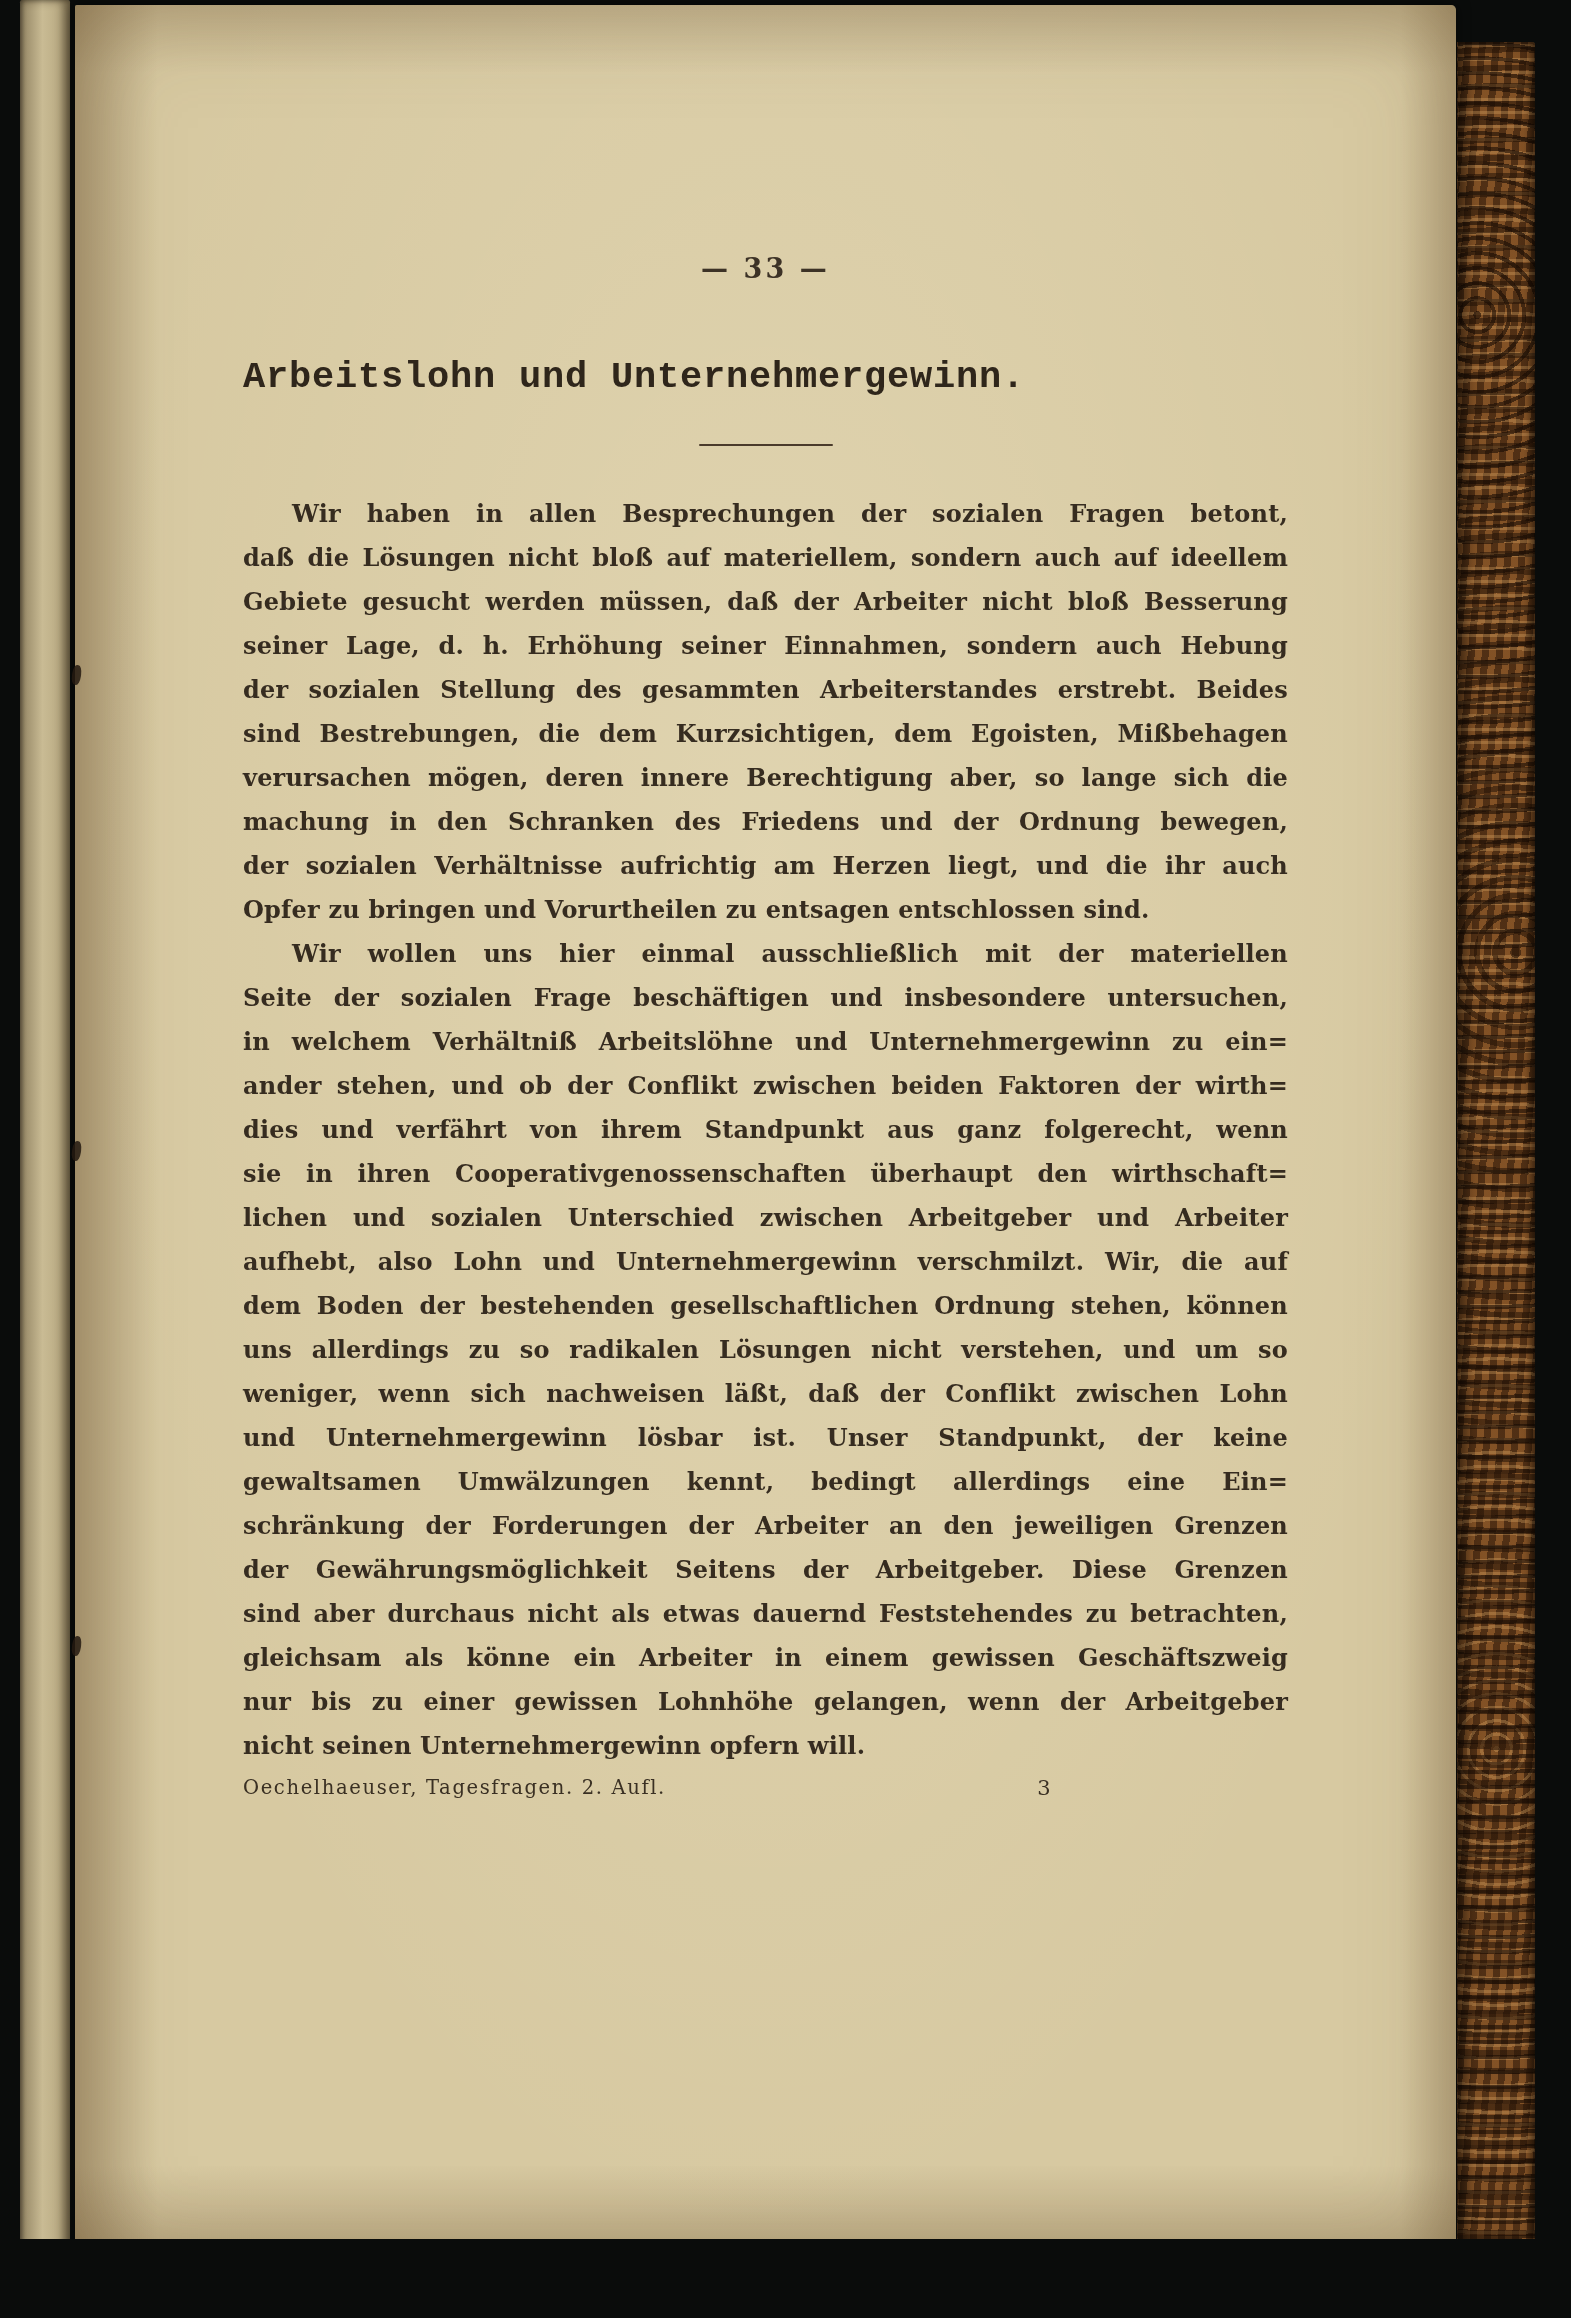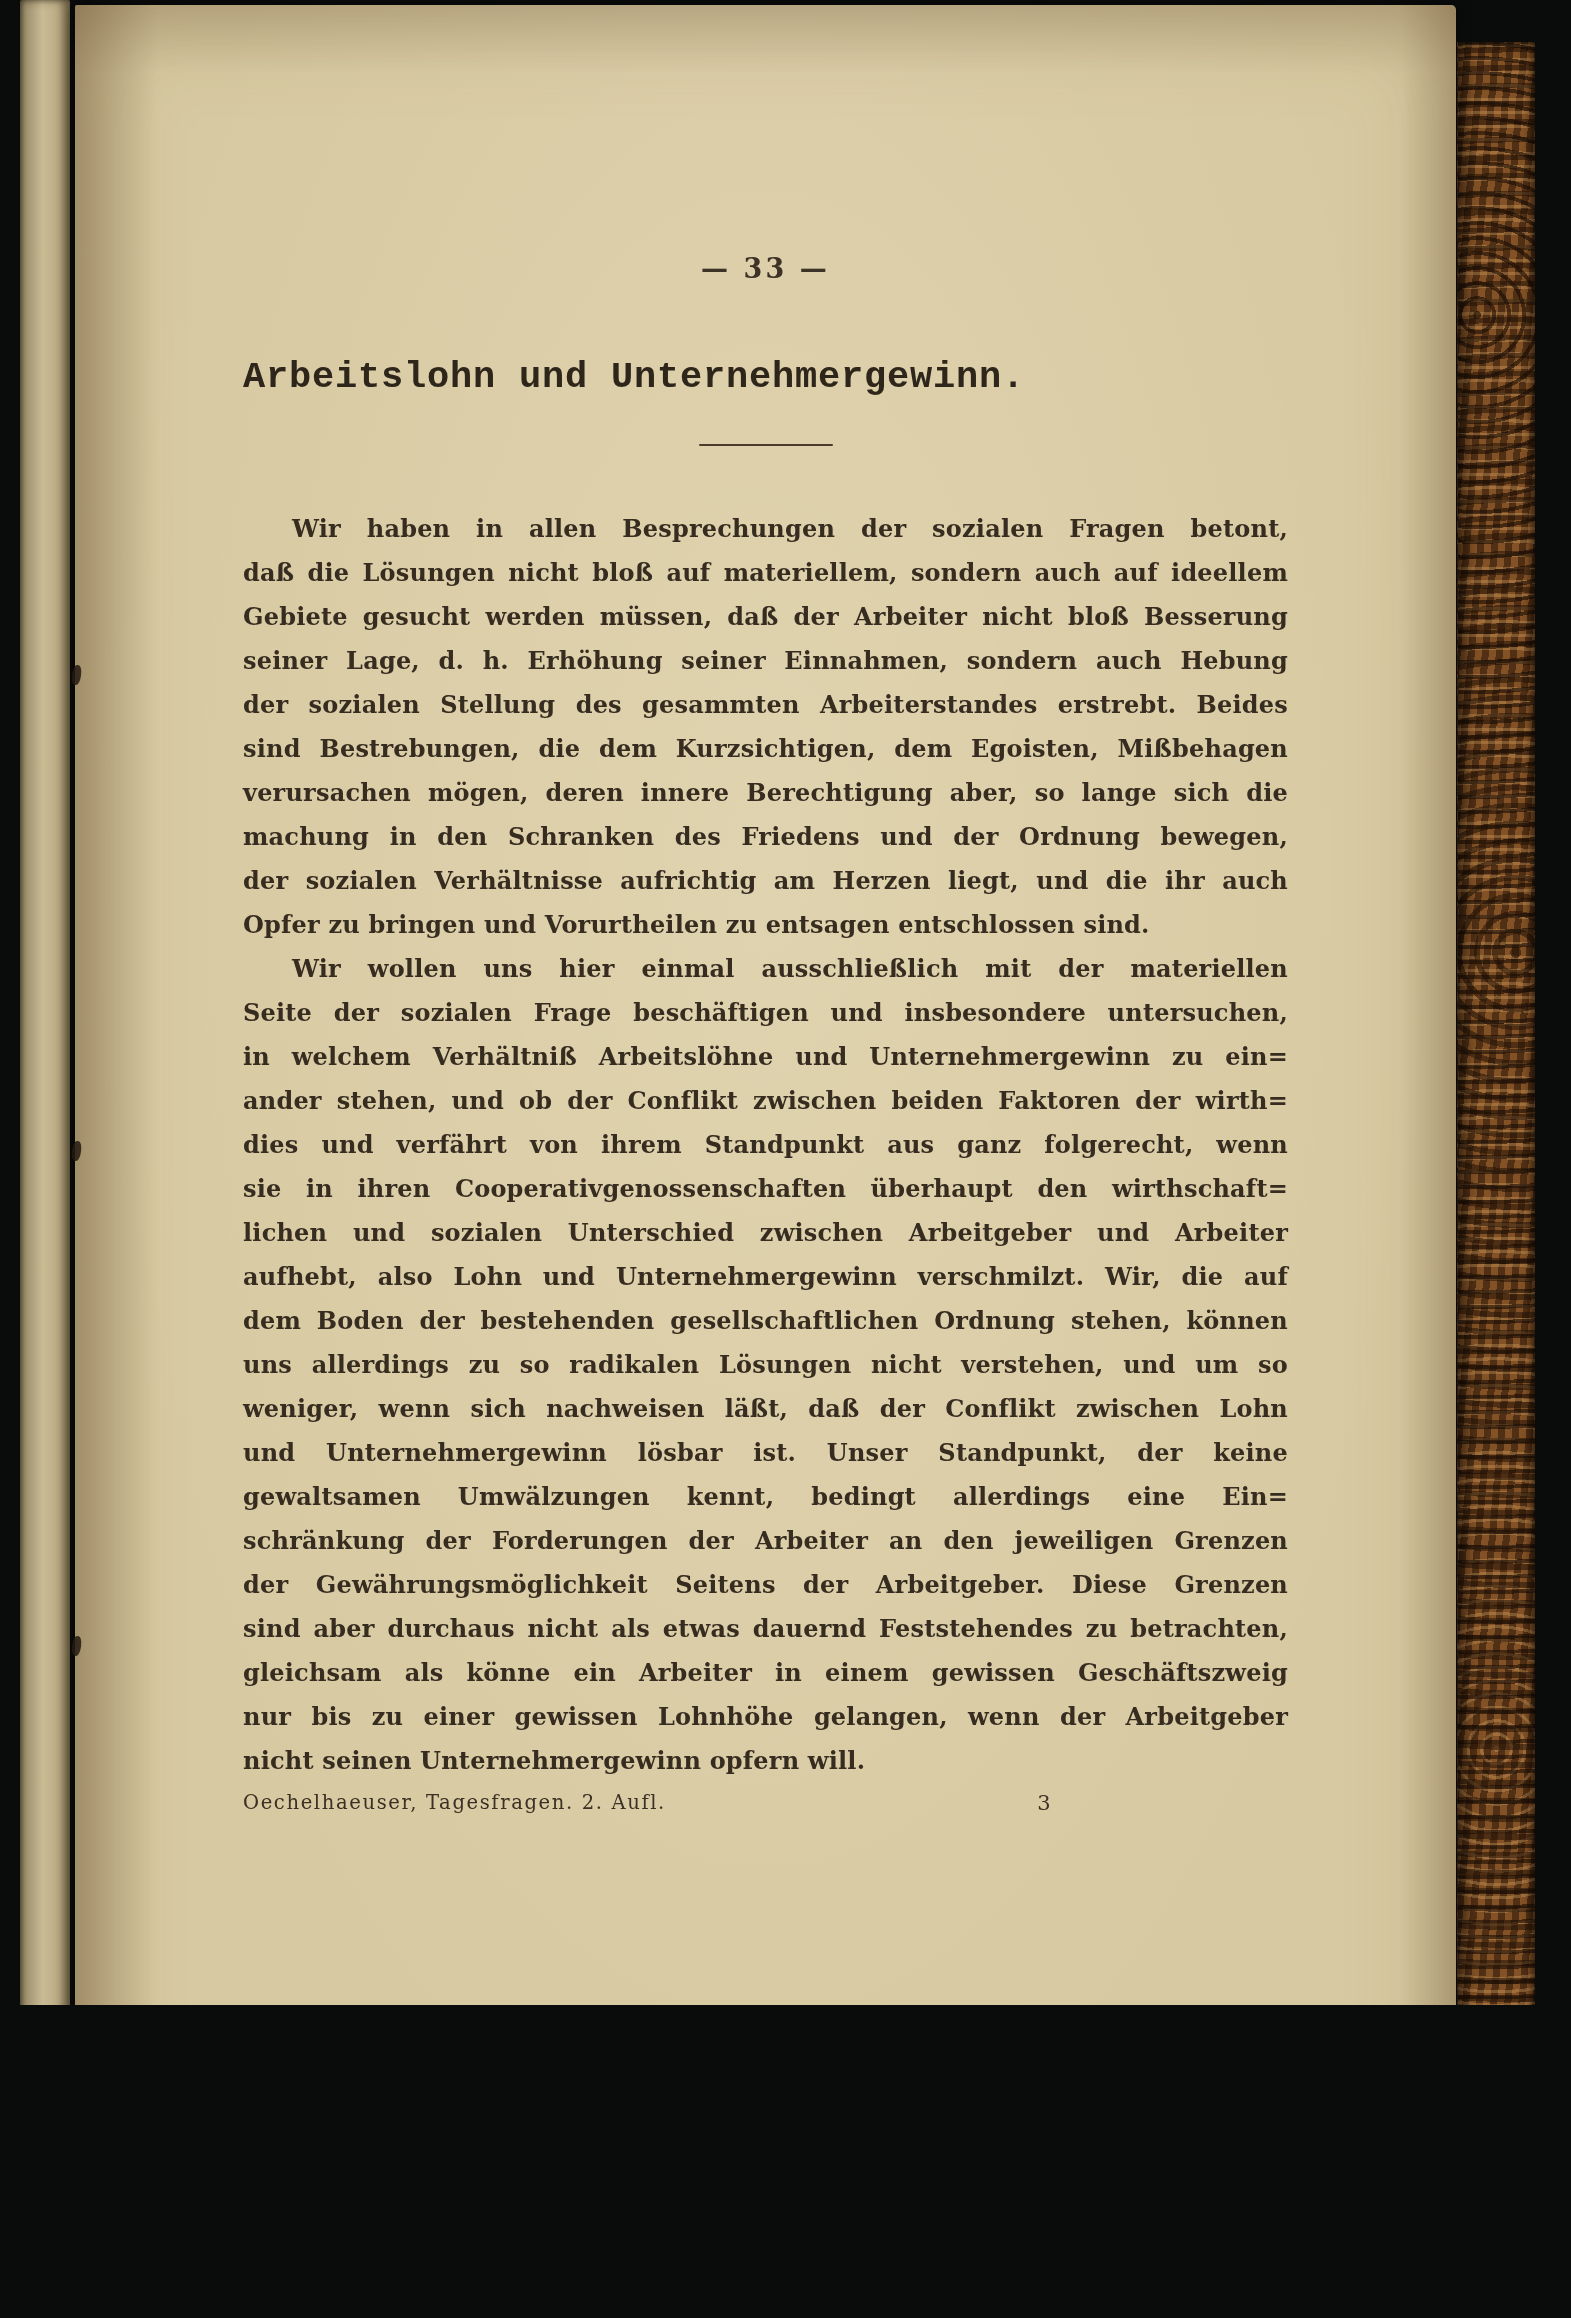--- a/index.html
+++ b/index.html
@@ -1,19 +1,19 @@
 <!DOCTYPE html>
 <html style="font-size:12.6px"><head>
 <meta charset="utf-8">
 <style>
   html, body { margin: 0; padding: 0; background: #0a0c0b; }
   .scene {
     position: relative;
     width: 1571px;
-    height: 2005px;
+    height: 2239px;
     background: #0a0c0b;
     overflow: hidden;
     font-family: "DejaVu Serif", serif;
   }
   
   .underpage {
     position: absolute;
     left: 20.4px; top: 0;
     width: 50px; height: 2319px;
     background: linear-gradient(90deg, #8f8160 0%, #c9bb94 45%, #b2a37b 100%);
@@ -87,21 +87,21 @@
     letter-spacing: 0.8px;
     font-family: Liberation Mono, monospace;
   }
   .rule {
     width: 134px; height: 2.4px;
     background: #4a3b2b;
     margin: 46px auto 0 auto;
     border-radius: 1.6px;
   }
   .bodytext {
-    margin-top: 61px;
+    margin-top: 46px;
     font-size: 24px;
     line-height: 44px;
     font-weight: 600;
     letter-spacing: 0.2px;
   }
   .line {
     text-align: justify;
     text-align-last: justify;
     white-space: normal;
   }

